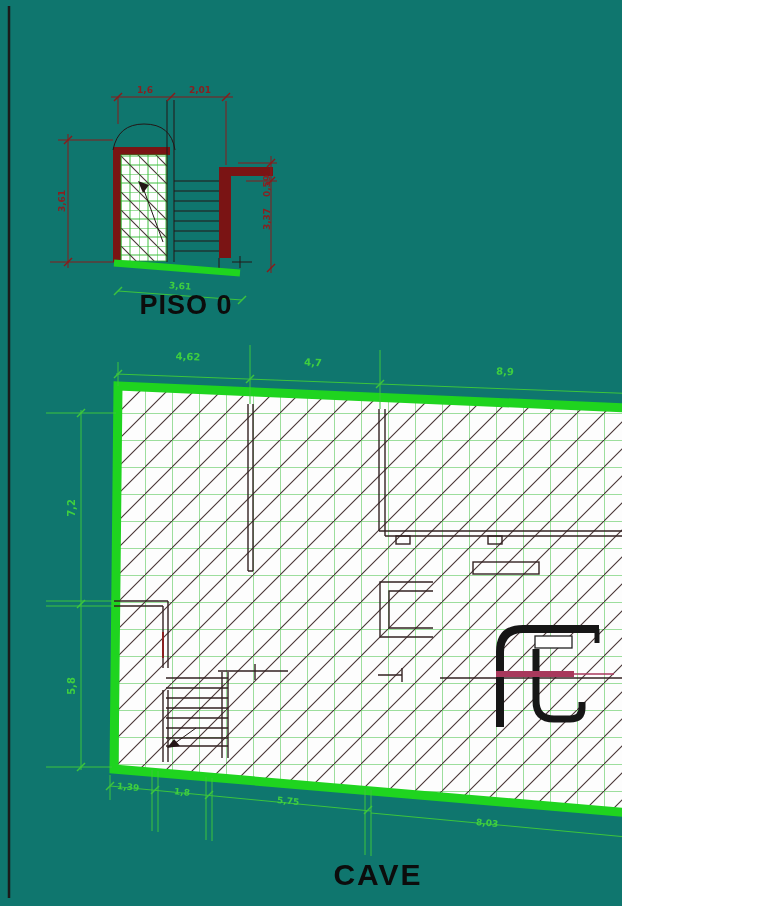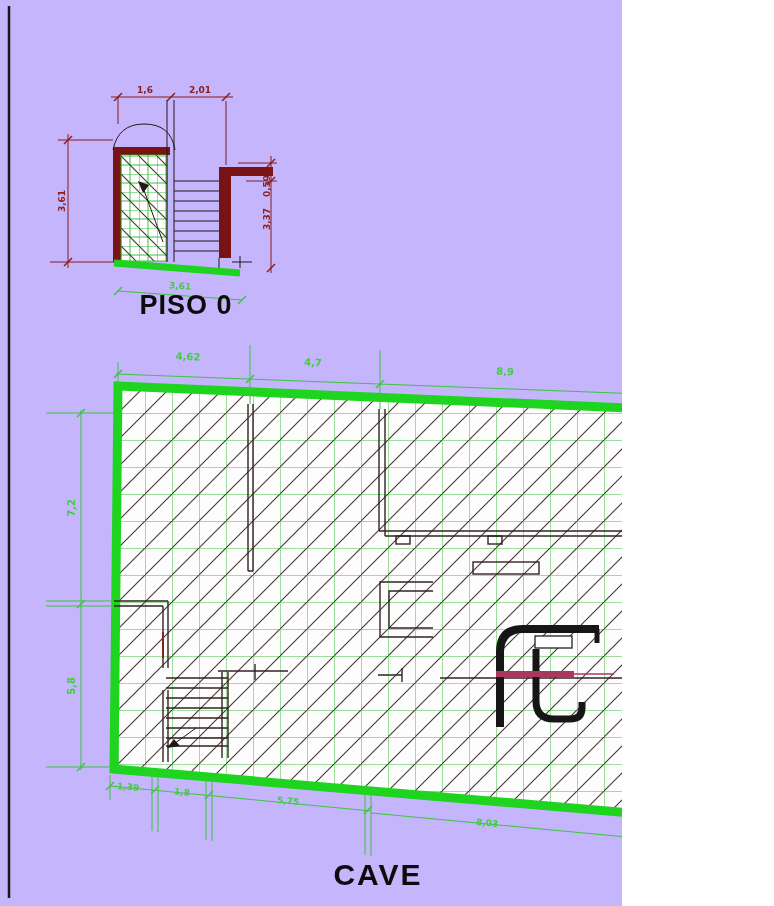--- a/index.html
+++ b/index.html
@@ -1,19 +1,19 @@
 <!DOCTYPE html>
 <html><head>
 <meta charset="utf-8">
 <style>
   html,body{margin:0;padding:0;background:#ffffff;}
   .canvas{
     position:relative;
     width:622px;height:906px;
-    background:#c4b5fd;
+    background:#0f766e;
     overflow:hidden;
     font-family:"Liberation Sans", sans-serif;
   }
   svg{position:absolute;left:0;top:0;}
   .dimm{fill:#8a2020;font:600 9px "DejaVu Sans", sans-serif;}
   .dimg{fill:#3fcf3f;font:600 10px "DejaVu Sans", sans-serif;}
   .dimg-sm{fill:#3fcf3f;font:600 9px "DejaVu Sans", sans-serif;}
   .title-text{fill:#0c0c0c;font-weight:bold;font-family:"Liberation Sans", sans-serif;}
   .mline{stroke:#8a1a1a;stroke-width:1;fill:none;}
   .mtick{stroke:#8a1a1a;stroke-width:1.4;}

